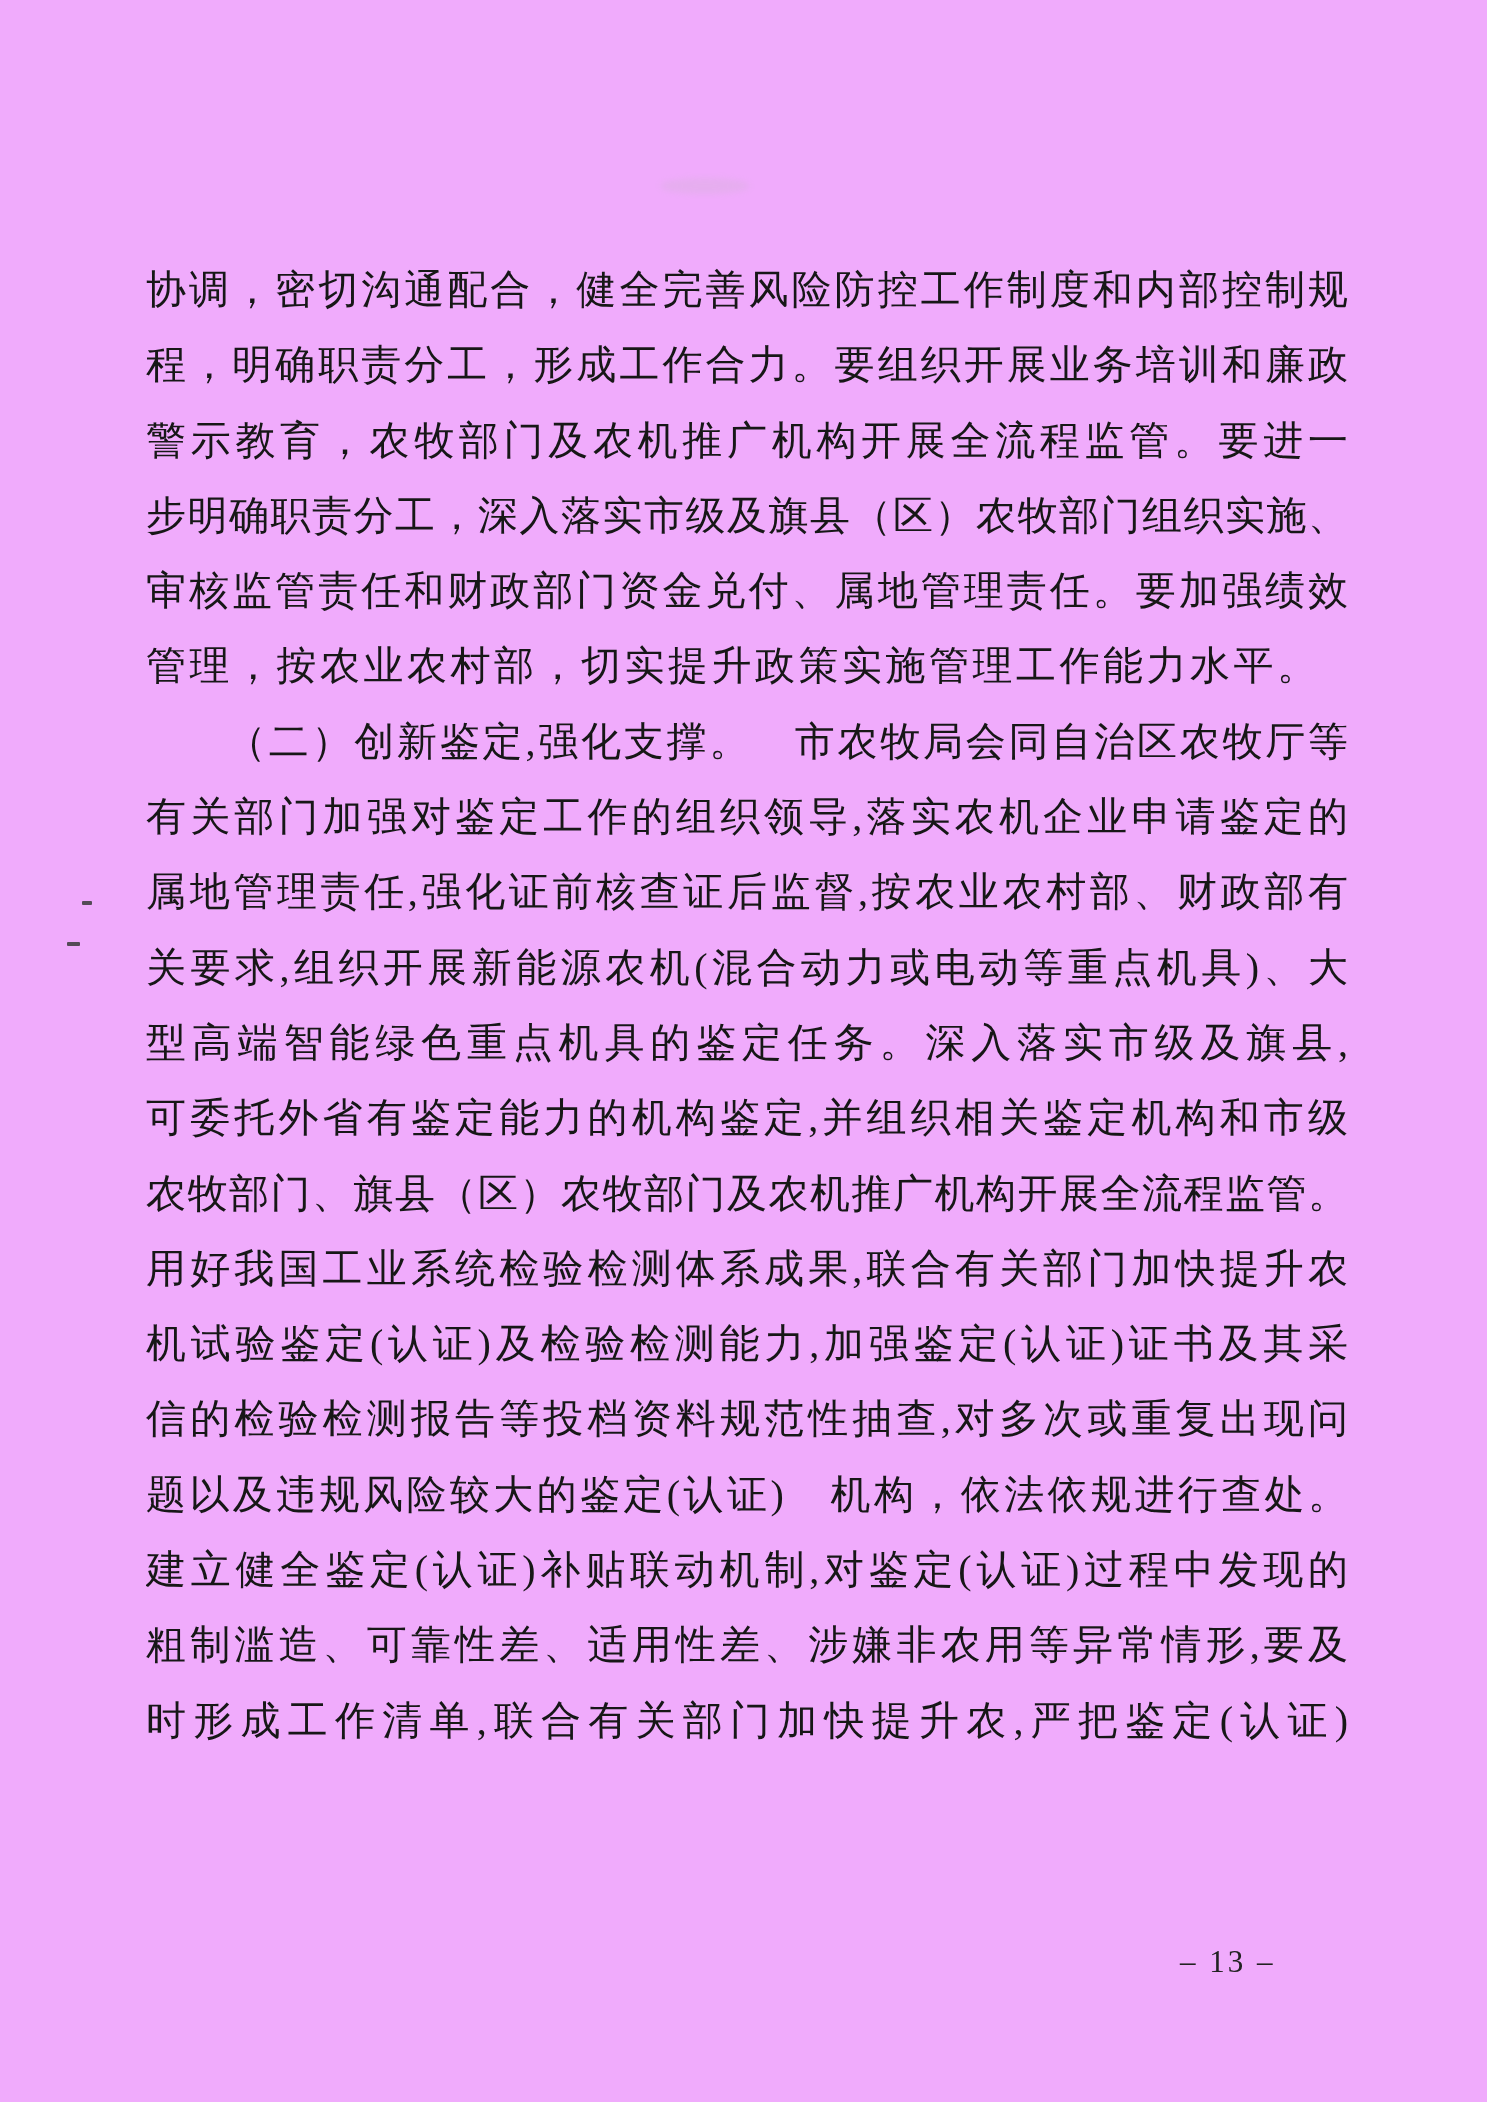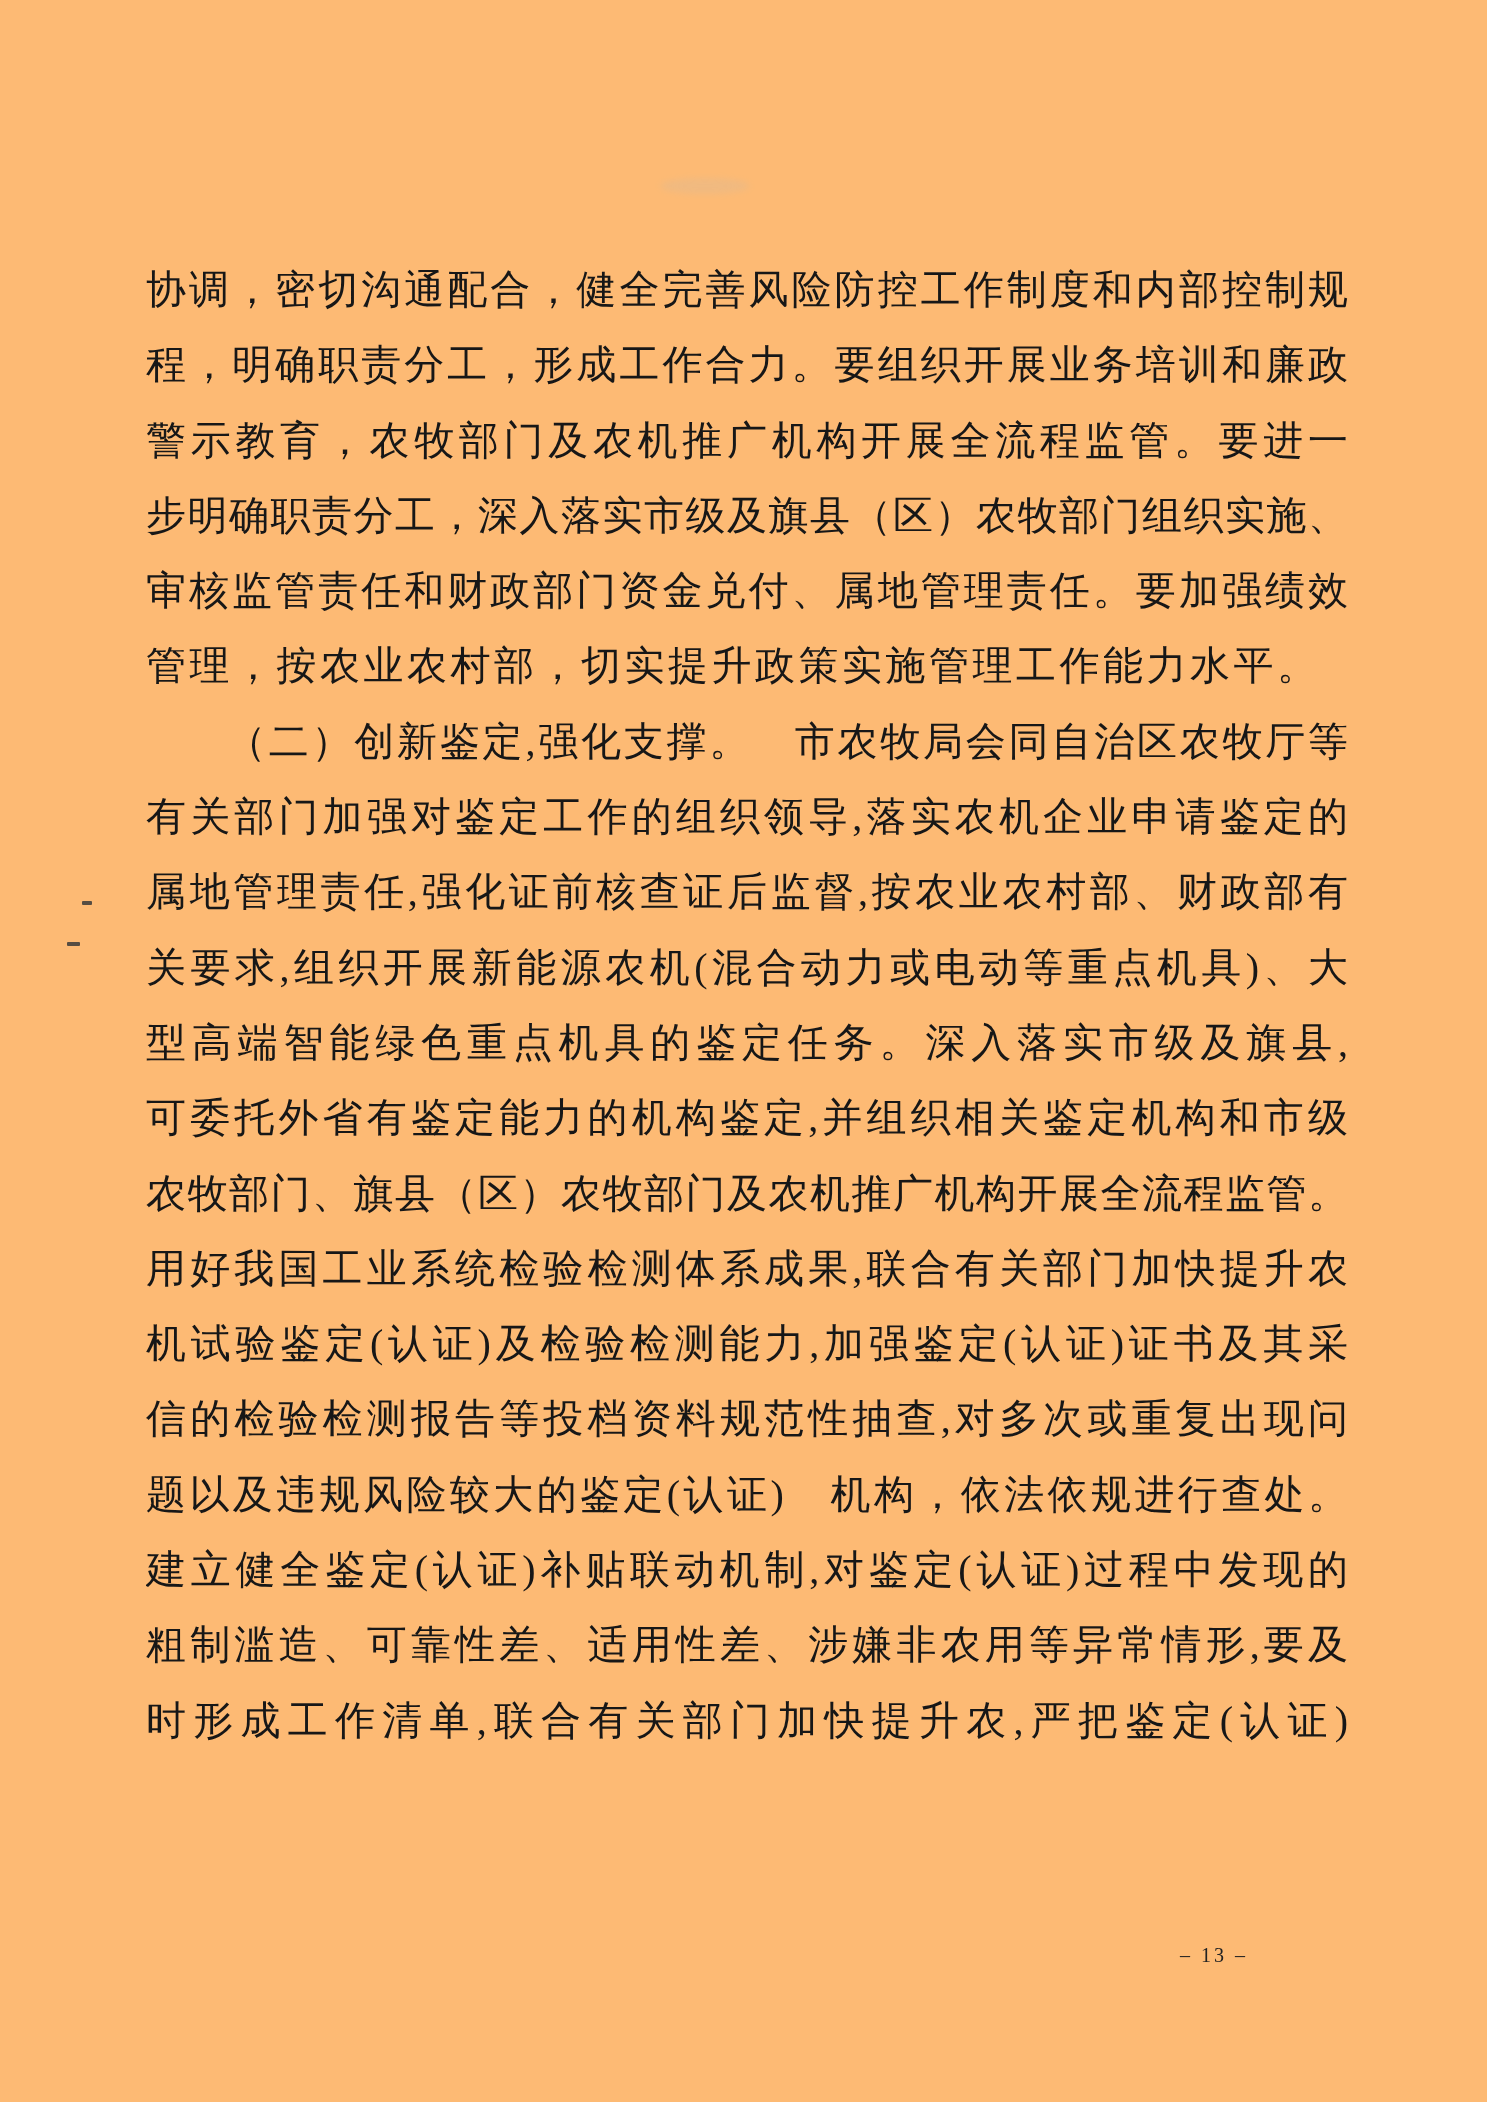--- a/index.html
+++ b/index.html
@@ -5,21 +5,21 @@
   html, body {
     margin: 0;
     padding: 0;
     background: #e8e8e6;
   }
   .page {
     position: relative;
     width: 1487px;
     height: 2102px;
     margin: 0 auto;
-    background: #fdba74;
+    background: #f0abfc;
     overflow: hidden;
     font-family: "Liberation Serif", "DejaVu Serif", serif;
     color: #1b1b1b;
   }
   .text-block {
     position: absolute;
     left: 146px;
     top: 252px;
     width: 1202px;
   }
@@ -36,21 +36,21 @@
     text-align-last: left;
     letter-spacing: 3.5px;
   }
   .line.indent {
     text-indent: 2em;
   }
   .page-number {
     position: absolute;
     left: 1180px;
     top: 1944px;
-    font-size: 20px;
+    font-size: 31px;
     letter-spacing: 3px;
     color: #222;
     font-family: "Liberation Serif", "DejaVu Serif", serif;
   }
   .speck {
     position: absolute;
     background: #3a3a3a;
     border-radius: 1px;
     opacity: 0.85;
   }

